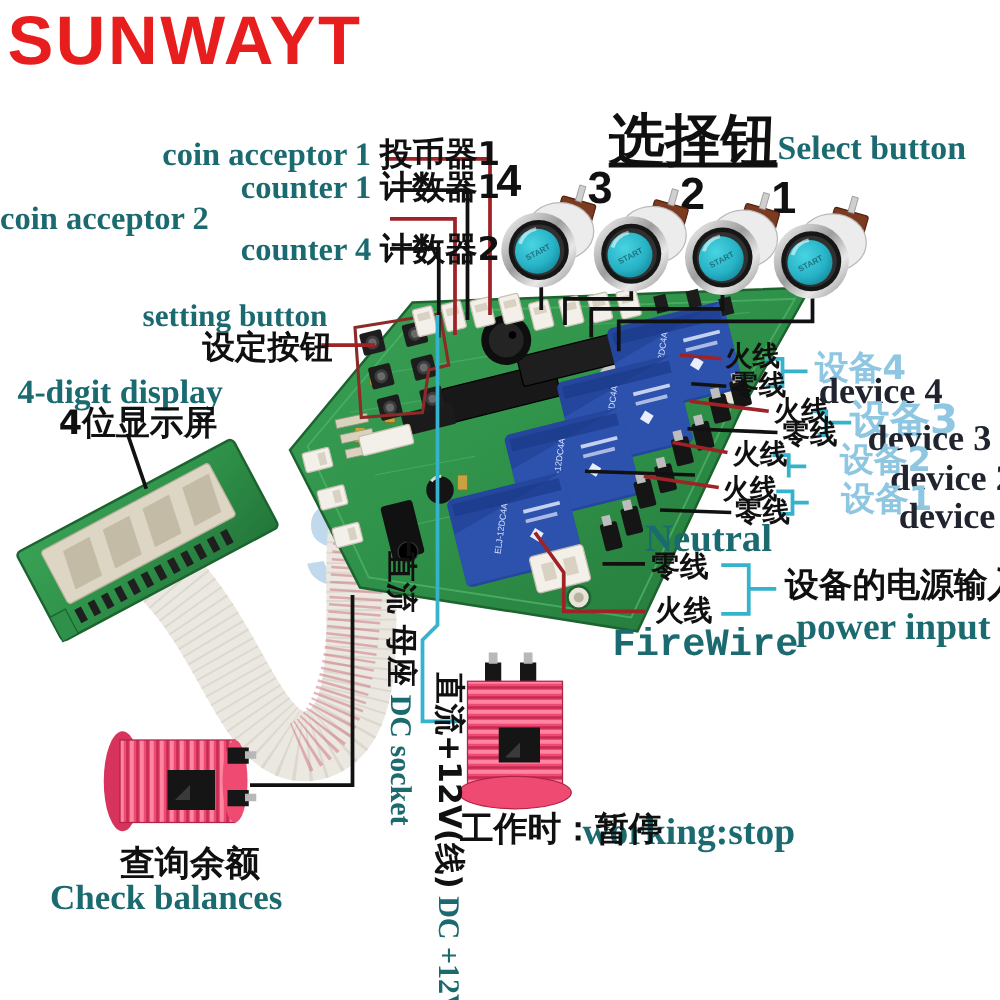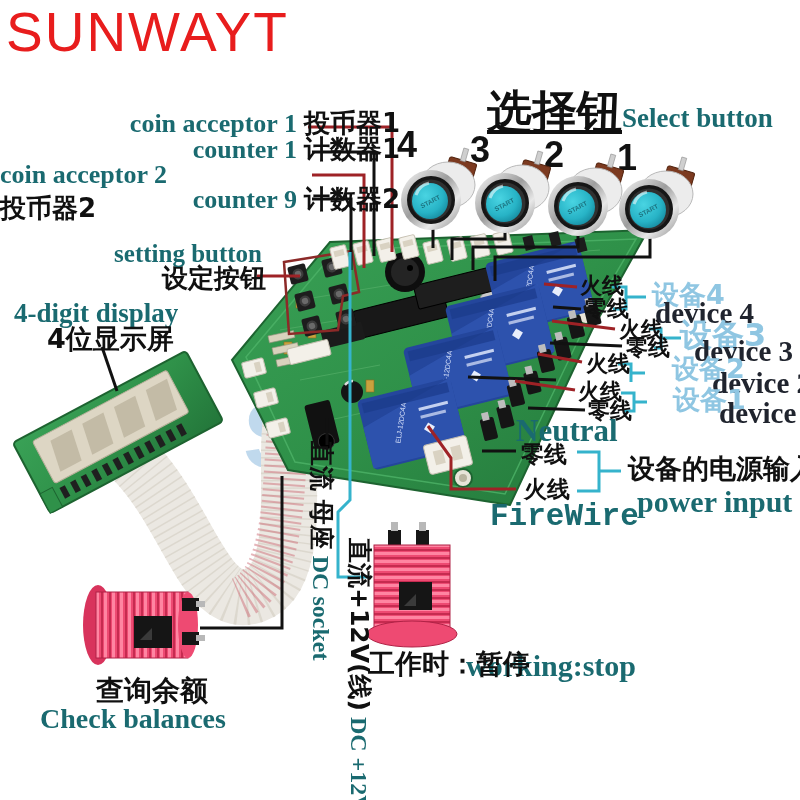--- a/index.html
+++ b/index.html
@@ -5,21 +5,21 @@
   html,body{margin:0;padding:0;background:#ffffff;}
   #stage{position:relative;width:800px;height:800px;background:#ffffff;overflow:hidden;
          font-family:"Liberation Sans","DejaVu Sans",sans-serif;}
   #stage svg{position:absolute;left:0;top:0;}
   .lbl{position:absolute;white-space:nowrap;line-height:1.05;}
   .en{font-family:"Liberation Serif","DejaVu Serif",serif;font-weight:bold;color:#1a6a70;}
   .zh{font-family:"DejaVu Sans","Liberation Sans",sans-serif;font-weight:bold;color:#101010;}
   .devblue{font-family:"DejaVu Sans",sans-serif;font-weight:bold;color:#8fc6e2;}
   .devdark{font-family:"Liberation Serif","DejaVu Serif",serif;font-weight:bold;color:#20242e;text-align:right;}
   .row{display:flex;gap:7px;align-items:baseline;justify-content:flex-end;}
-  .brand{font-weight:400;letter-spacing:2px;color:#e81d1d;font-size:55px;
+  .brand{font-weight:700;letter-spacing:2px;color:#e81d1d;font-size:55px;
          font-family:"Liberation Sans",sans-serif;}
   .num{font-weight:bold;color:#111;font-size:36px;}
   .vert{transform-origin:0 0;transform:rotate(90deg);display:flex;gap:6px;align-items:baseline;}
 </style>
 </head>
 <body>
 
 <div id="stage">
 
 <svg width="800" height="800" viewBox="0 0 800 800">
@@ -278,24 +278,23 @@
 <div class="lbl row" style="left:0;top:110px;width:400px;">
   <span class="en" style="font-size:26px;">coin acceptor 1</span>
   <span class="zh" style="font-size:26px;">投币器1</span>
 </div>
 <div class="lbl row" style="left:0;top:136px;width:400px;">
   <span class="en" style="font-size:26px;">counter 1</span>
   <span class="zh" style="font-size:26px;">计数器1</span>
 </div>
 <div class="lbl row" style="left:0;top:161px;width:400px;flex-direction:column;">
   <span class="en" style="font-size:26px;">coin acceptor 2</span>
-  <span class="zh" style="font-size:26px;">投币器2</span>
 </div>
 <div class="lbl row" style="left:0;top:186px;width:400px;">
-  <span class="en" style="font-size:26px;">counter 9</span>
+  <span class="en" style="font-size:26px;">counter 4</span>
   <span class="zh" style="font-size:26px;">计数器2</span>
 </div>
 
 <div class="lbl zh" style="left:487px;top:88px;font-size:45px;text-decoration:underline;">选择钮</div>
 <div class="lbl en" style="left:622px;top:104px;font-size:27px;">Select button</div>
 
 <div class="lbl num" style="left:397px;top:126px;">4</div>
 <div class="lbl num" style="left:470px;top:131px;">3</div>
 <div class="lbl num" style="left:544px;top:136px;">2</div>
 <div class="lbl num" style="left:617px;top:139px;">1</div>

